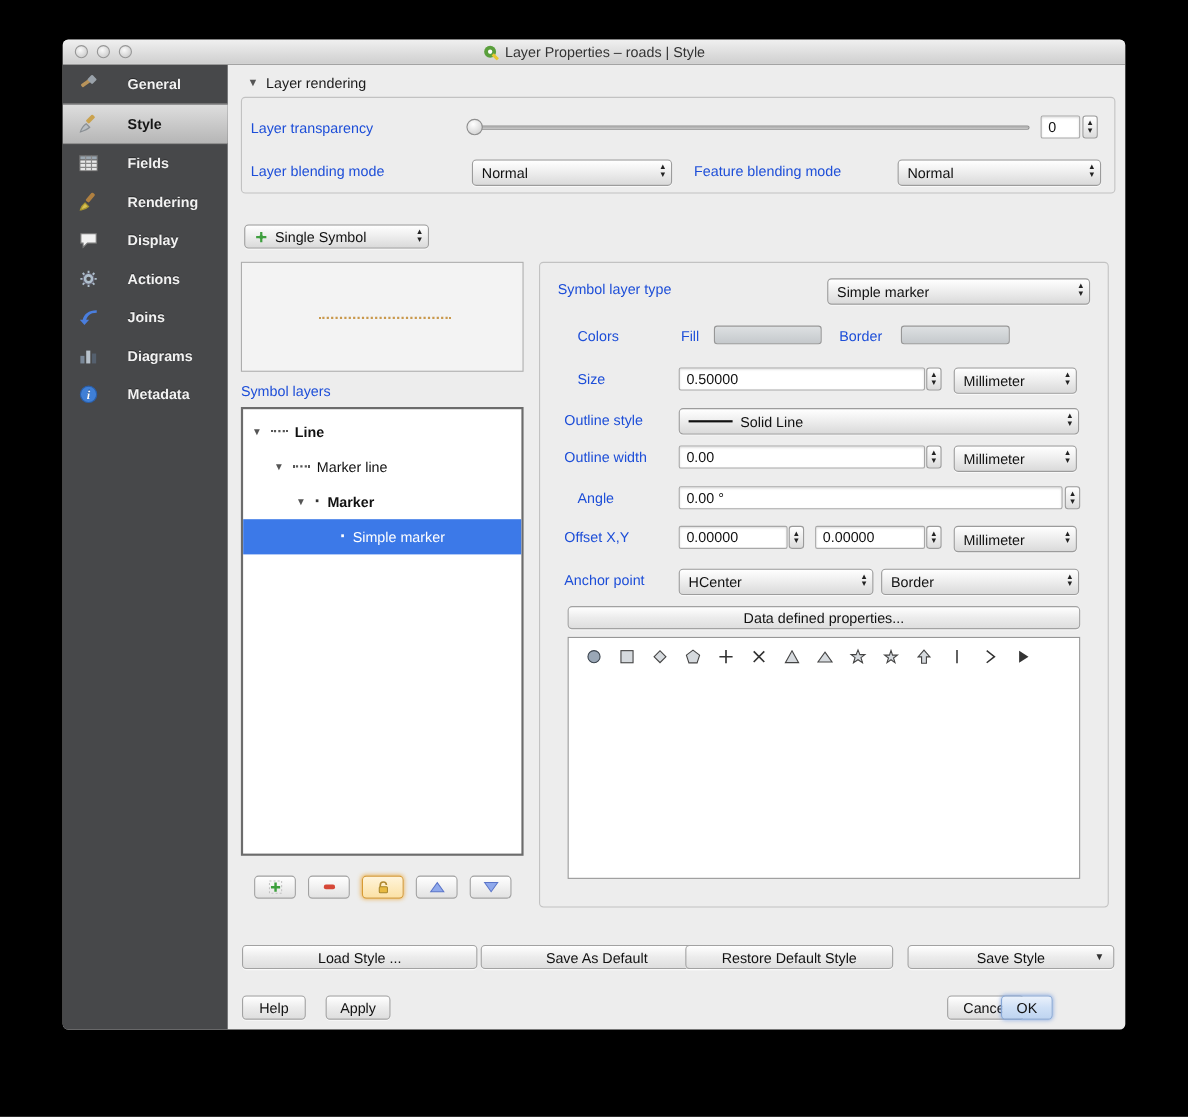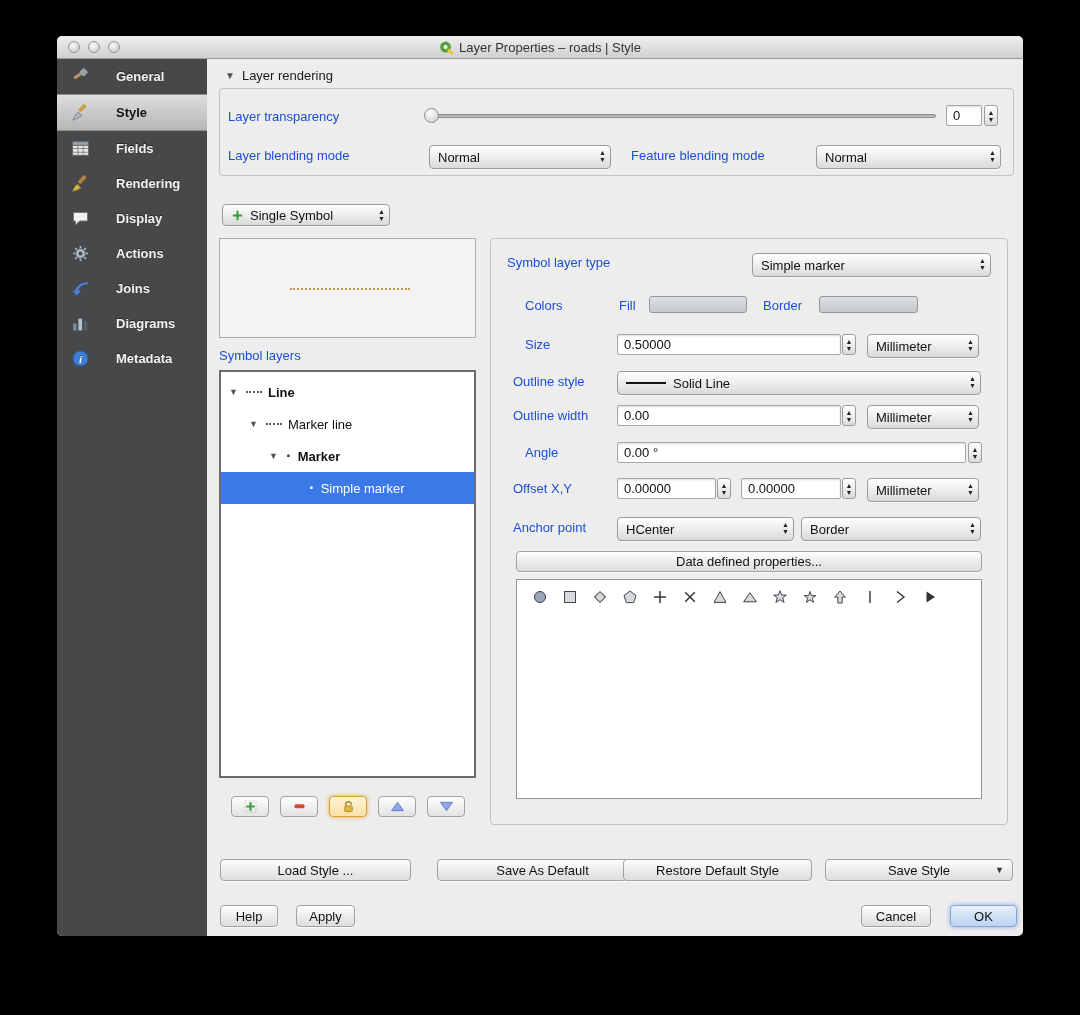--- a/index.html
+++ b/index.html
@@ -470,21 +470,21 @@
             </span>
             <span class="mshape">
               <svg width="16" height="16" viewBox="0 0 16 16">
                 <polygon points="4.5,2.5 13,8 4.5,13.5" fill="#333"></polygon>
               </svg>
             </span>
           </div>
     </div>
   </div>
 
-  <div class="btn" style="left:163px;top:823px;width:191px">
+  <div class="btn" style="left:163px;top:823px;width:214px">
         <span>Load Style ...</span>
       </div>
   <div class="btn" style="left:380px;top:823px;width:211px">
         <span>Save As Default</span>
       </div>
   <div class="btn" style="left:566px;top:823px;width:189px">
         <span>Restore Default Style</span>
       </div>
   <div class="btn" style="left:768px;top:823px;width:188px">
     <span>Save Style</span>
@@ -493,18 +493,18 @@
 
   <div class="btn" style="left:163px;top:869px;width:58px">
         <span>Help</span>
       </div>
   <div class="btn" style="left:239px;top:869px;width:59px">
         <span>Apply</span>
       </div>
   <div class="btn" style="left:804px;top:869px;width:70px">
         <span>Cancel</span>
       </div>
-  <div class="btn default" style="left:893px;top:869px;width:67px">
+  <div class="btn default" style="left:853px;top:869px;width:47px">
         <span>OK</span>
       </div>
 
 </div>
 </div>
 
 </body></html>

